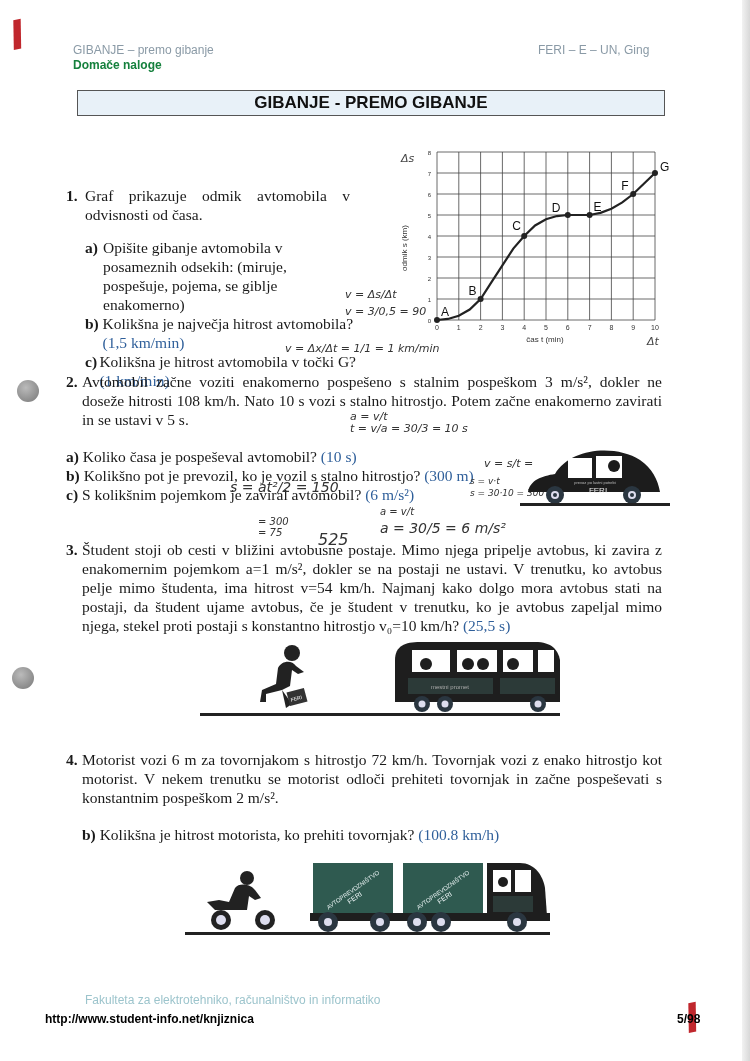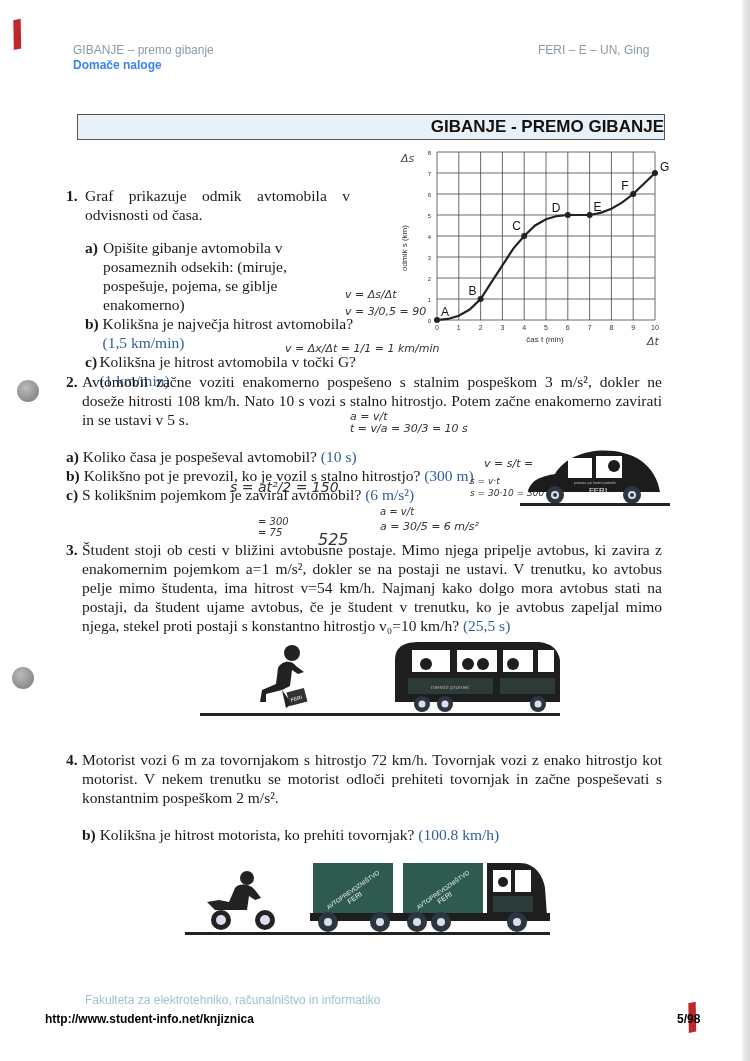--- a/index.html
+++ b/index.html
@@ -1,24 +1,24 @@
 <!DOCTYPE html>
 <html><head>
 <meta charset="utf-8">
 <style>
   html, body { margin:0; padding:0; }
   body { width:750px; height:1061px; background:#ffffff; position:relative; overflow:hidden;
          font-family:"Liberation Serif", serif; color:#1a1a1a; }
   .abs { position:absolute; }
   .edge { position:absolute; right:0; top:0; width:8px; height:1061px; background:linear-gradient(90deg,#f2f2f2,#d8d8d8); }
   .hdr-left { left:73px; top:43px; font-family:"Liberation Sans", sans-serif; font-size:12px; color:#8a9aa6; line-height:15px; }
-  .hdr-left .sub { color:#3b82f6; font-weight:bold; }
+  .hdr-left .sub { color:#15803d; font-weight:bold; }
   .hdr-right { left:538px; top:43px; font-family:"Liberation Sans", sans-serif; font-size:12px; color:#8a9aa6; }
   .titlebox { left:77px; top:90px; width:586px; height:24px; border:1px solid #555; background:#e8f1f8;
-              font-family:"Liberation Sans", sans-serif; font-weight:bold; font-size:17px; text-align:right; line-height:24px; color:#111;margin-top:24px; }
+              font-family:"Liberation Sans", sans-serif; font-weight:bold; font-size:17px; text-align:center; line-height:24px; color:#111; }
   .q { font-size:15.5px; line-height:19px; }
   .num { font-weight:bold; }
   .ans { color:#2f5f9a; }
   .sub-l { font-weight:bold; }
   .hand { font-family:"DejaVu Sans", sans-serif; font-style:italic; color:#333; font-size:11px; }
   .hole { width:22px; height:22px; border-radius:50%; background:radial-gradient(circle at 40% 35%,#bbb,#777); }
   .footer-fac { left:85px; top:993px; font-family:"Liberation Sans", sans-serif; font-size:12px; color:#9cc4cc; }
   .footer-url { left:45px; top:1012px; font-family:"Liberation Sans", sans-serif; font-size:12px; font-weight:bold; color:#000; }
   .footer-page { left:677px; top:1012px; font-family:"Liberation Sans", sans-serif; font-size:12px; font-weight:bold; color:#000; }
   .mark { font-family:"DejaVu Sans", sans-serif; color:#c0272d; font-size:40px; font-style:italic; font-weight:bold; }
@@ -147,21 +147,21 @@
 <div class="abs hand" style="left:350px;top:410px;">a = v/t</div>
 <div class="abs hand" style="left:350px;top:422px;">t = v/a = 30/3 = 10 s</div>
 <div class="abs hand" style="left:484px;top:457px;">v = s/t =</div>
 <div class="abs hand" style="left:470px;top:476px;font-size:9px;">s = v·t</div>
 <div class="abs hand" style="left:470px;top:488px;font-size:9px;">s = 30·10 = 300</div>
 <div class="abs hand" style="left:230px;top:479px;font-size:14px;">s = at²/2 = 150</div>
 <div class="abs hand" style="left:258px;top:516px;font-size:10px;">= 300</div>
 <div class="abs hand" style="left:258px;top:527px;font-size:10px;">= 75</div>
 <div class="abs hand" style="left:318px;top:530px;font-size:16px;">525</div>
 <div class="abs hand" style="left:380px;top:506px;font-size:10px;">a = v/t</div>
-<div class="abs hand" style="left:380px;top:520px;font-size:11px;">a = 30/5 = 6 m/s²</div>
+<div class="abs hand" style="left:380px;top:520px;font-size:14px;">a = 30/5 = 6 m/s²</div>
 
 <svg class="abs" style="left:520px;top:440px;" width="150" height="70">
   <path d="M8,52 C10,40 22,36 35,34 C50,8 95,4 120,20 C132,28 138,40 140,52 Z" fill="#1c1c1c"></path>
   <rect x="48" y="18" width="24" height="20" fill="#fff"></rect>
   <rect x="76" y="16" width="26" height="22" fill="#fff"></rect>
   <circle cx="94" cy="26" r="6" fill="#1c1c1c"></circle>
   <text x="75" y="44" font-size="4" fill="#bbb" text-anchor="middle">prevoz po lastni potrebi</text>
   <text x="78" y="53" font-size="8" fill="#eee" text-anchor="middle">FERI</text>
   <circle cx="35" cy="55" r="9" fill="#2a3640"></circle>
     <circle cx="35" cy="55" r="4" fill="#dde"></circle>

